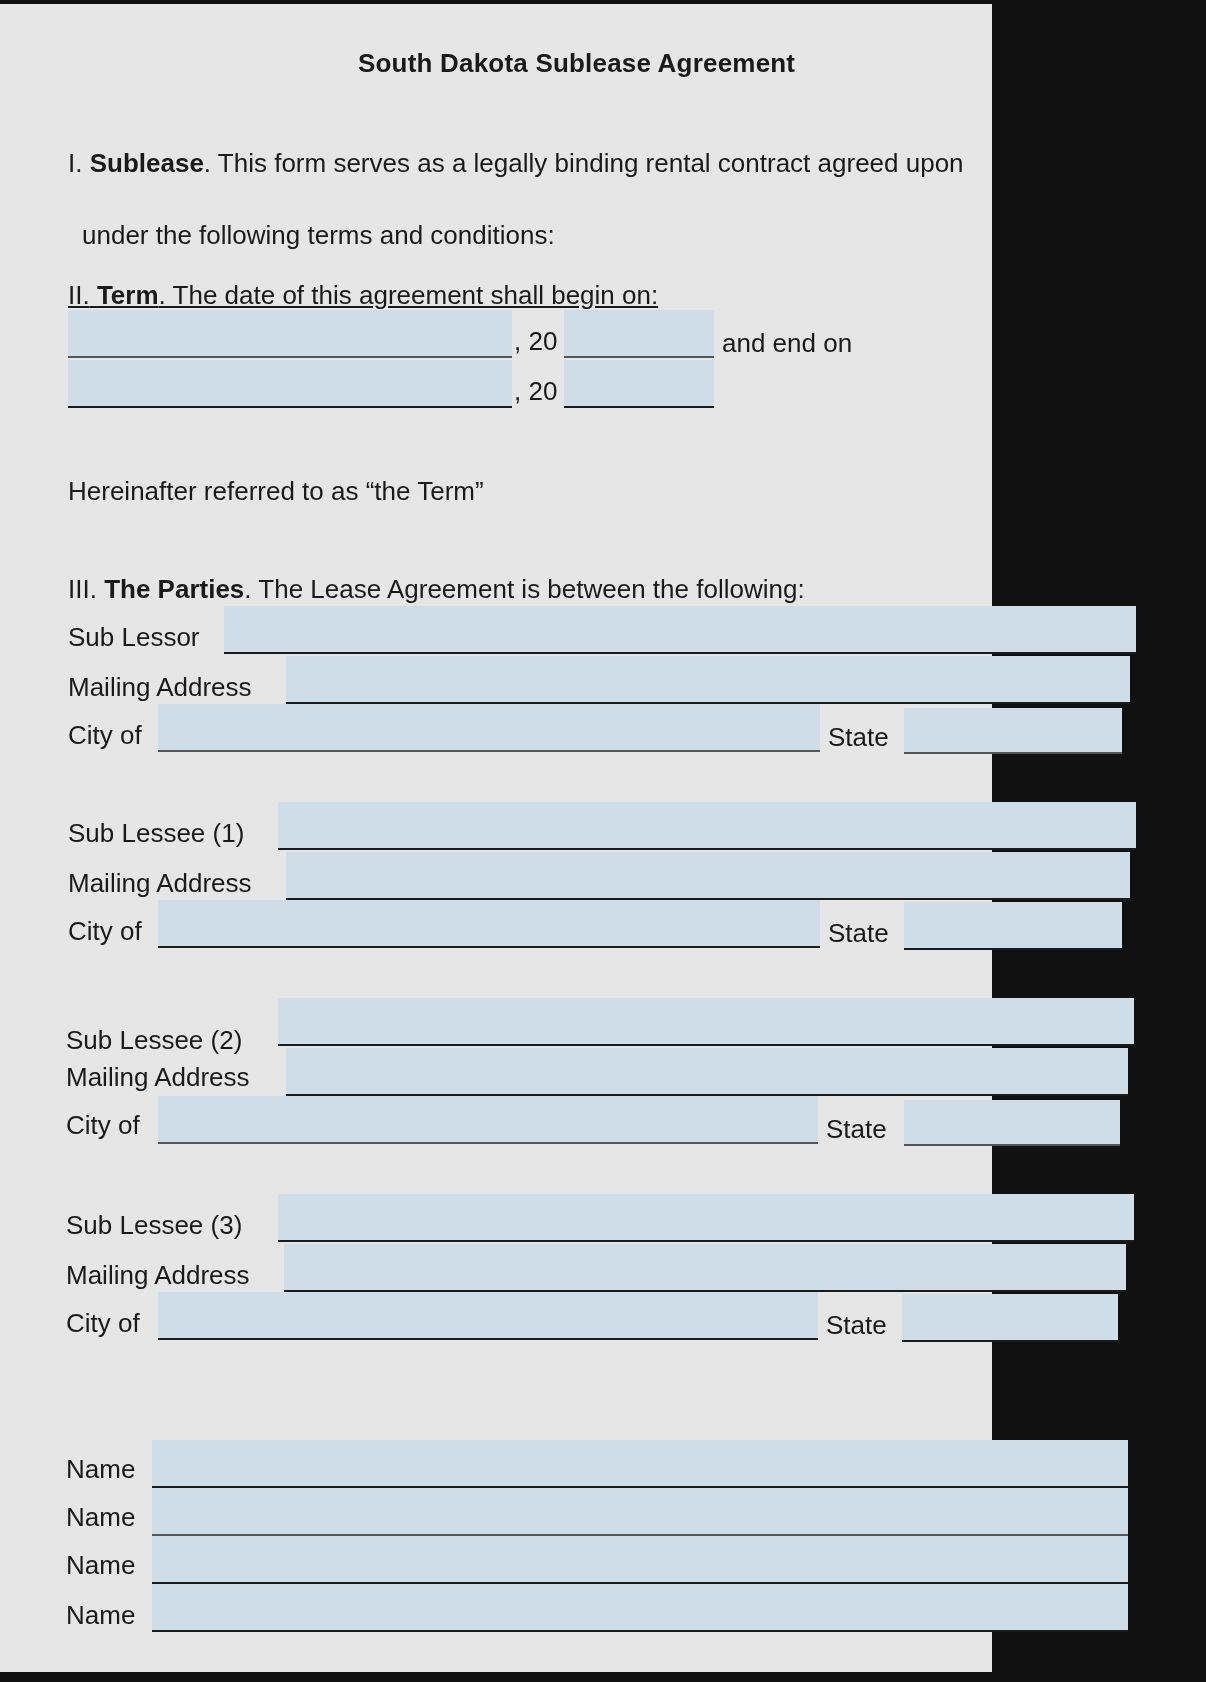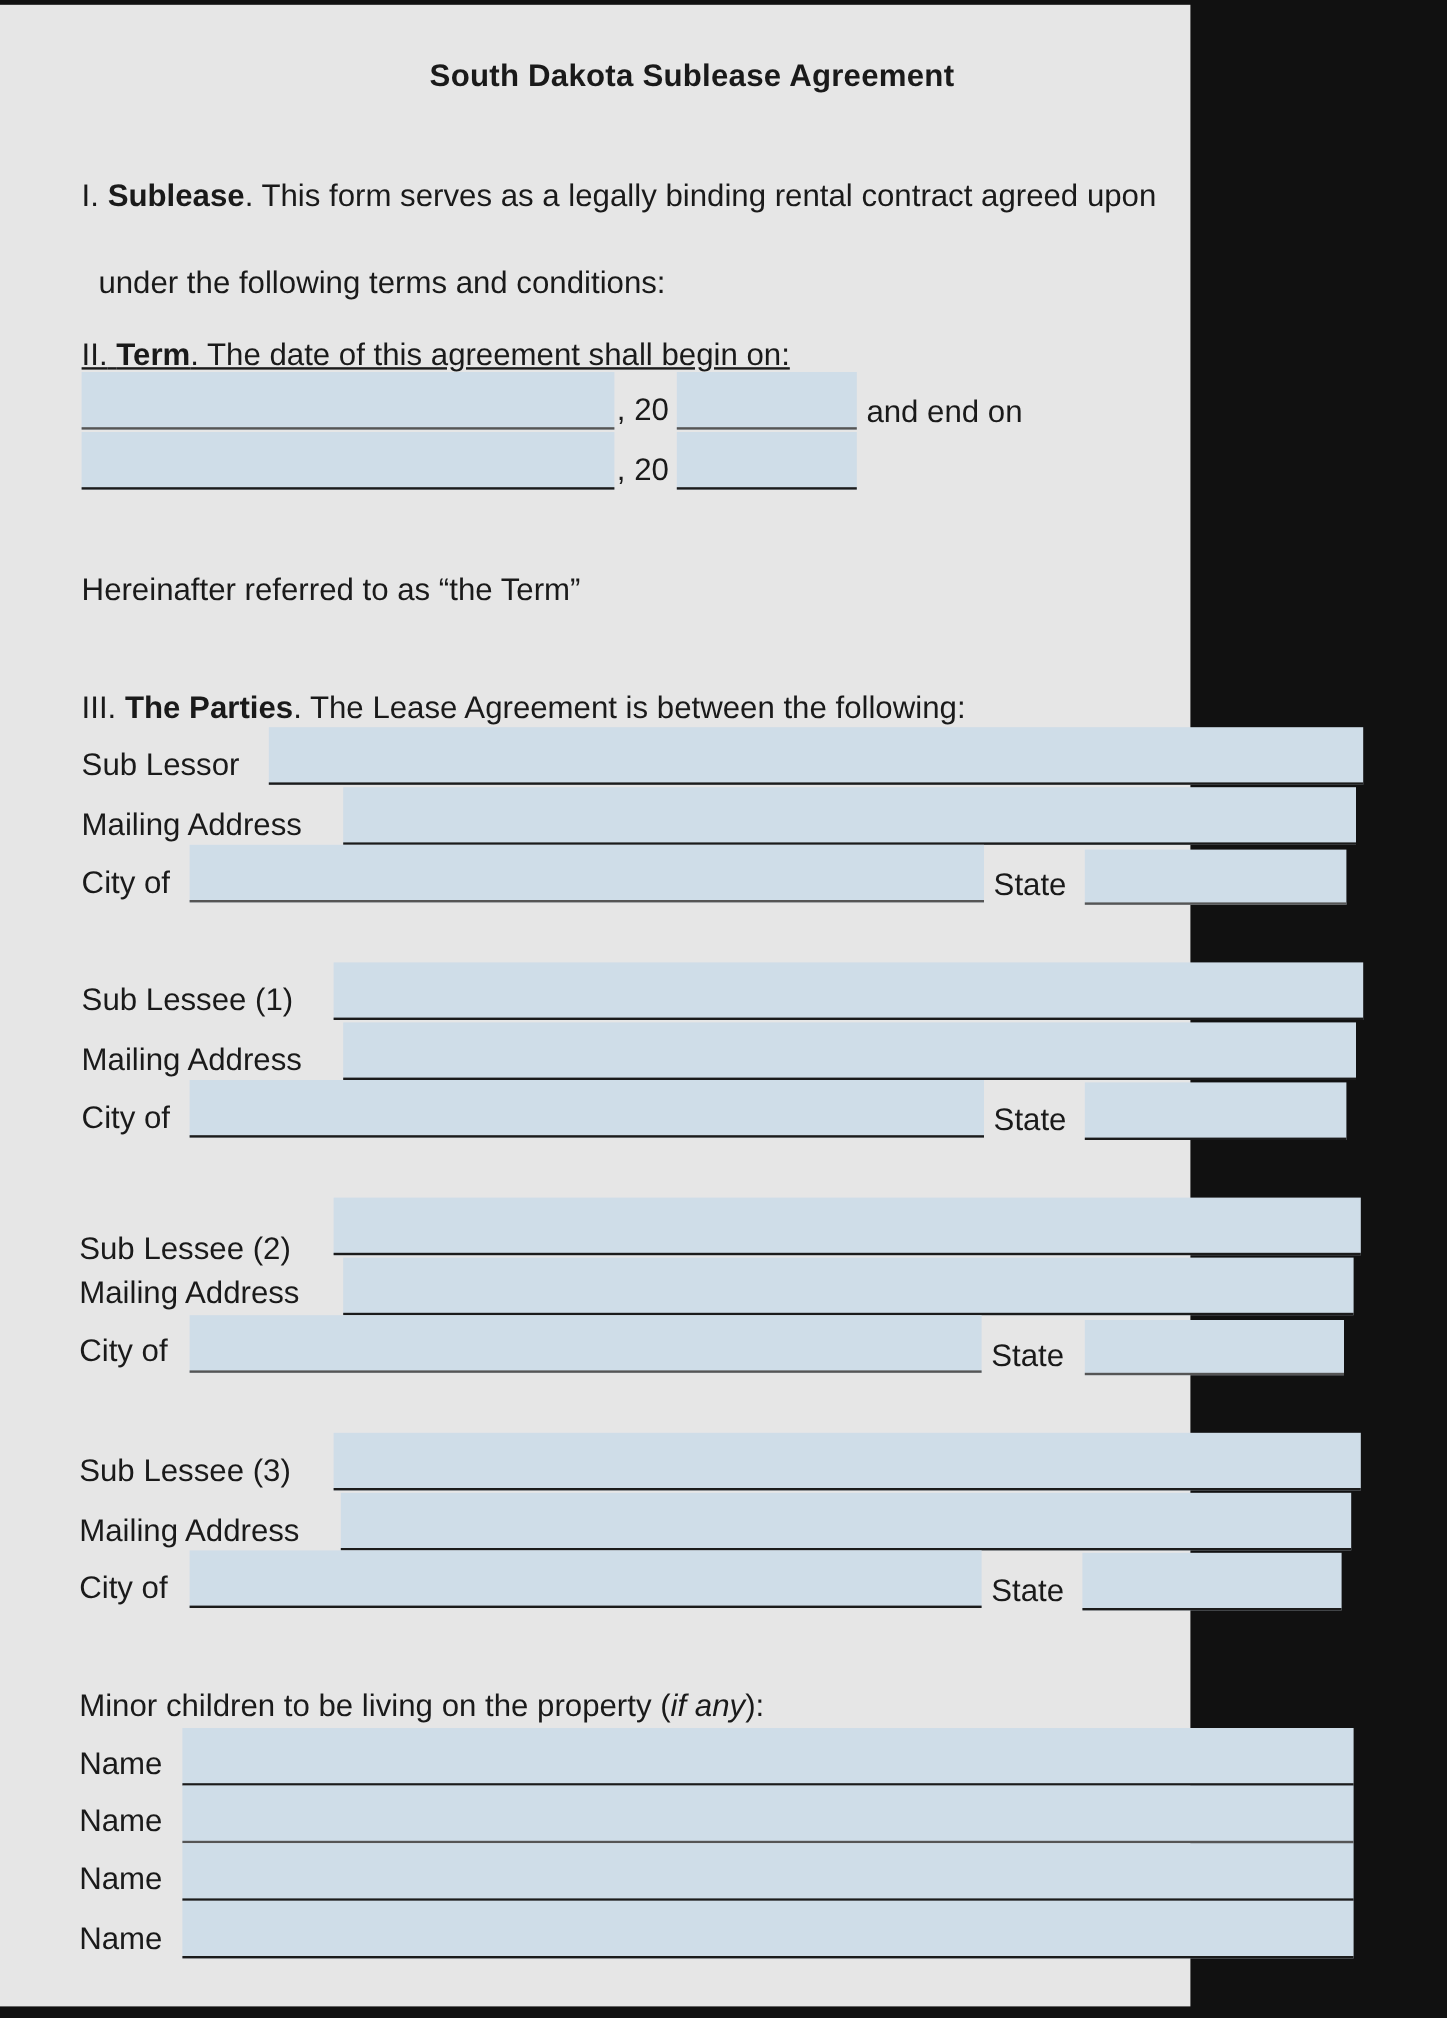--- a/index.html
+++ b/index.html
@@ -86,23 +86,20 @@
 
   <div class="lbl" style="left:66px; top:1206px;">Sub Lessee (3)</div>
   <div class="field" style="left:278px; top:1190px; width:856px; height:46px;"></div>
   <div class="lbl" style="left:66px; top:1256px;">Mailing Address</div>
   <div class="field" style="left:284px; top:1240px; width:842px; height:46px;"></div>
   <div class="lbl" style="left:66px; top:1304px;">City of</div>
   <div class="field" style="left:158px; top:1288px; width:660px; height:46px;"></div>
   <div class="lbl" style="left:826px; top:1306px;">State</div>
   <div class="field" style="left:902px; top:1290px; width:216px; height:46px;"></div>
 
-  <div class="abs txt" style="left:66px; top:1402px;">
-    <span>Minor children to be living on the property (</span><i>if any</i><span>):</span>
-  </div>
 
   <div class="lbl" style="left:66px; top:1450px;">Name</div>
   <div class="field" style="left:152px; top:1436px; width:976px; height:46px;"></div>
   <div class="lbl" style="left:66px; top:1498px;">Name</div>
   <div class="field thin" style="left:152px; top:1484px; width:976px; height:46px;"></div>
   <div class="lbl" style="left:66px; top:1546px;">Name</div>
   <div class="field" style="left:152px; top:1532px; width:976px; height:46px;"></div>
   <div class="lbl" style="left:66px; top:1596px;">Name</div>
   <div class="field" style="left:152px; top:1580px; width:976px; height:46px;"></div>
 

